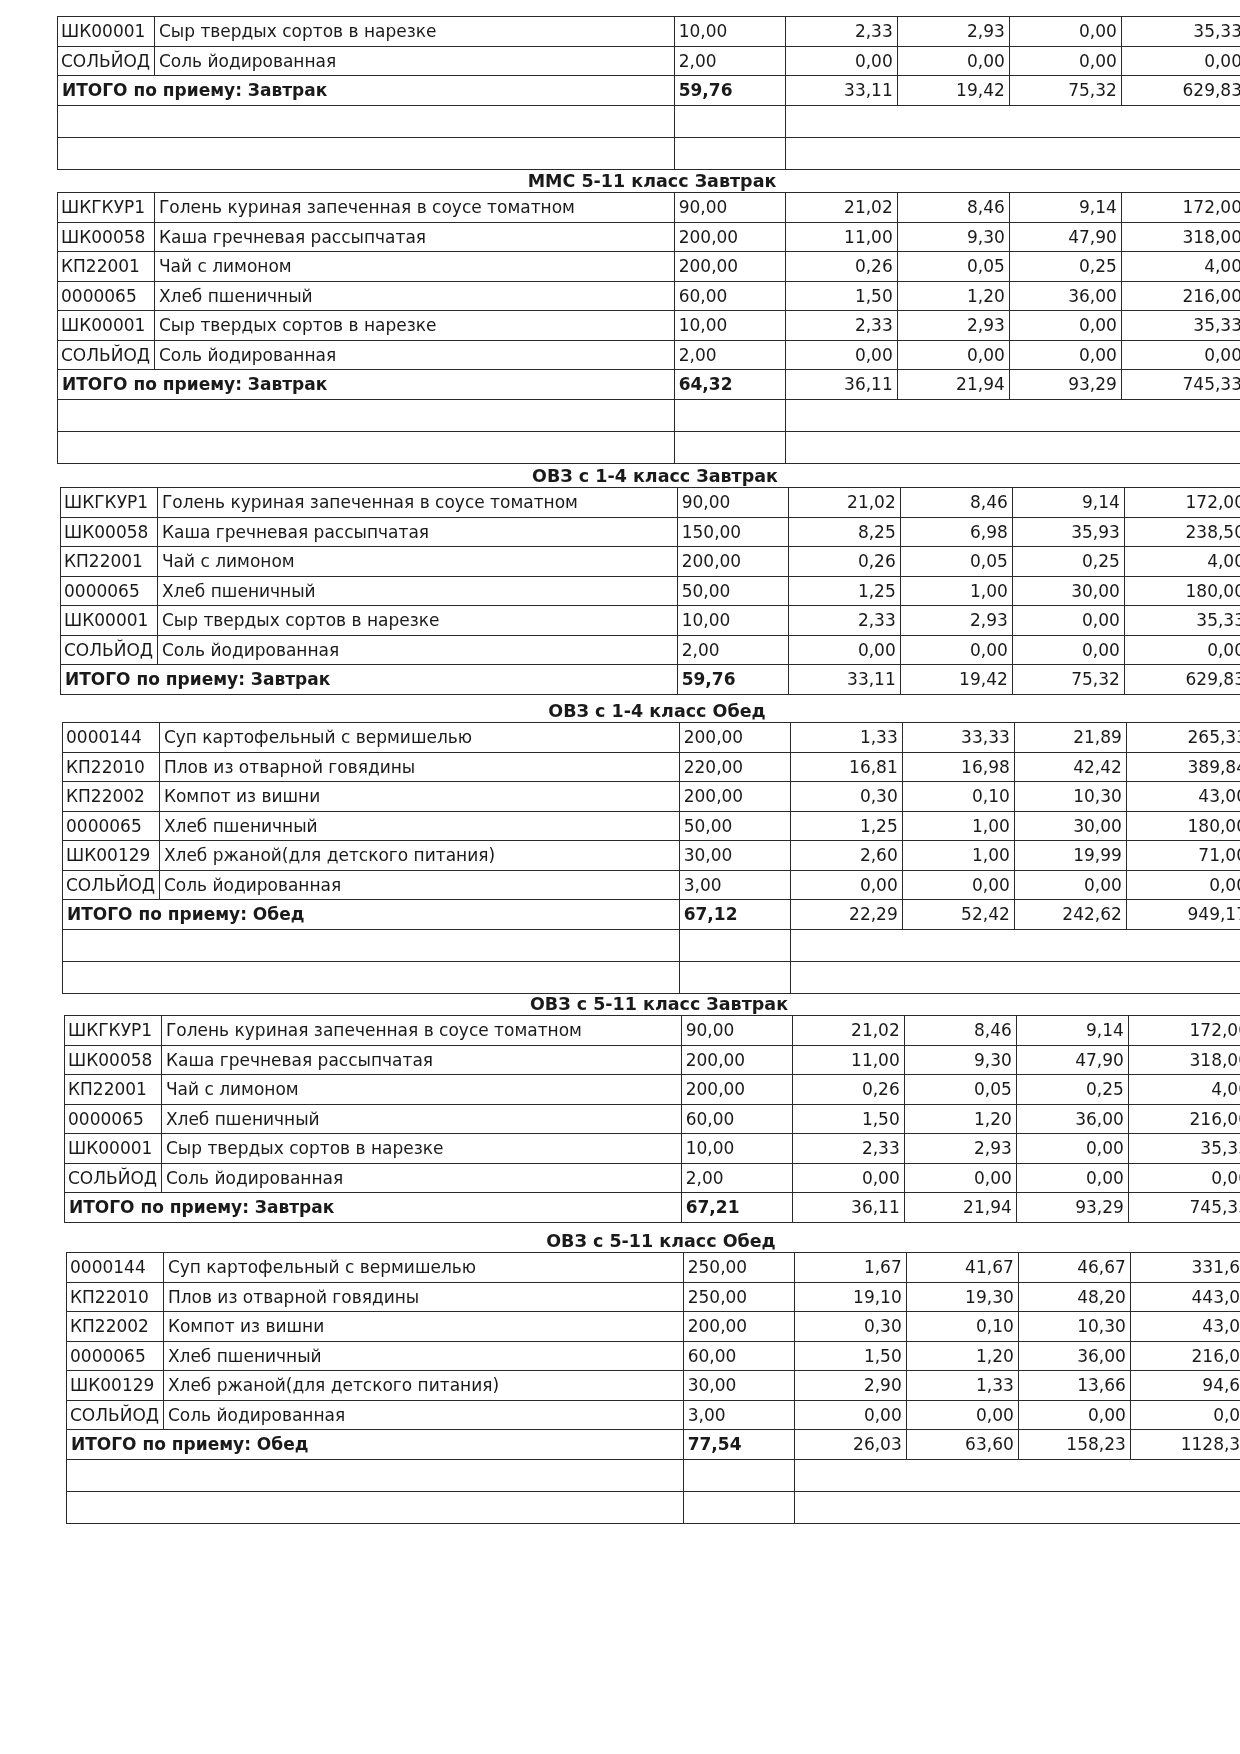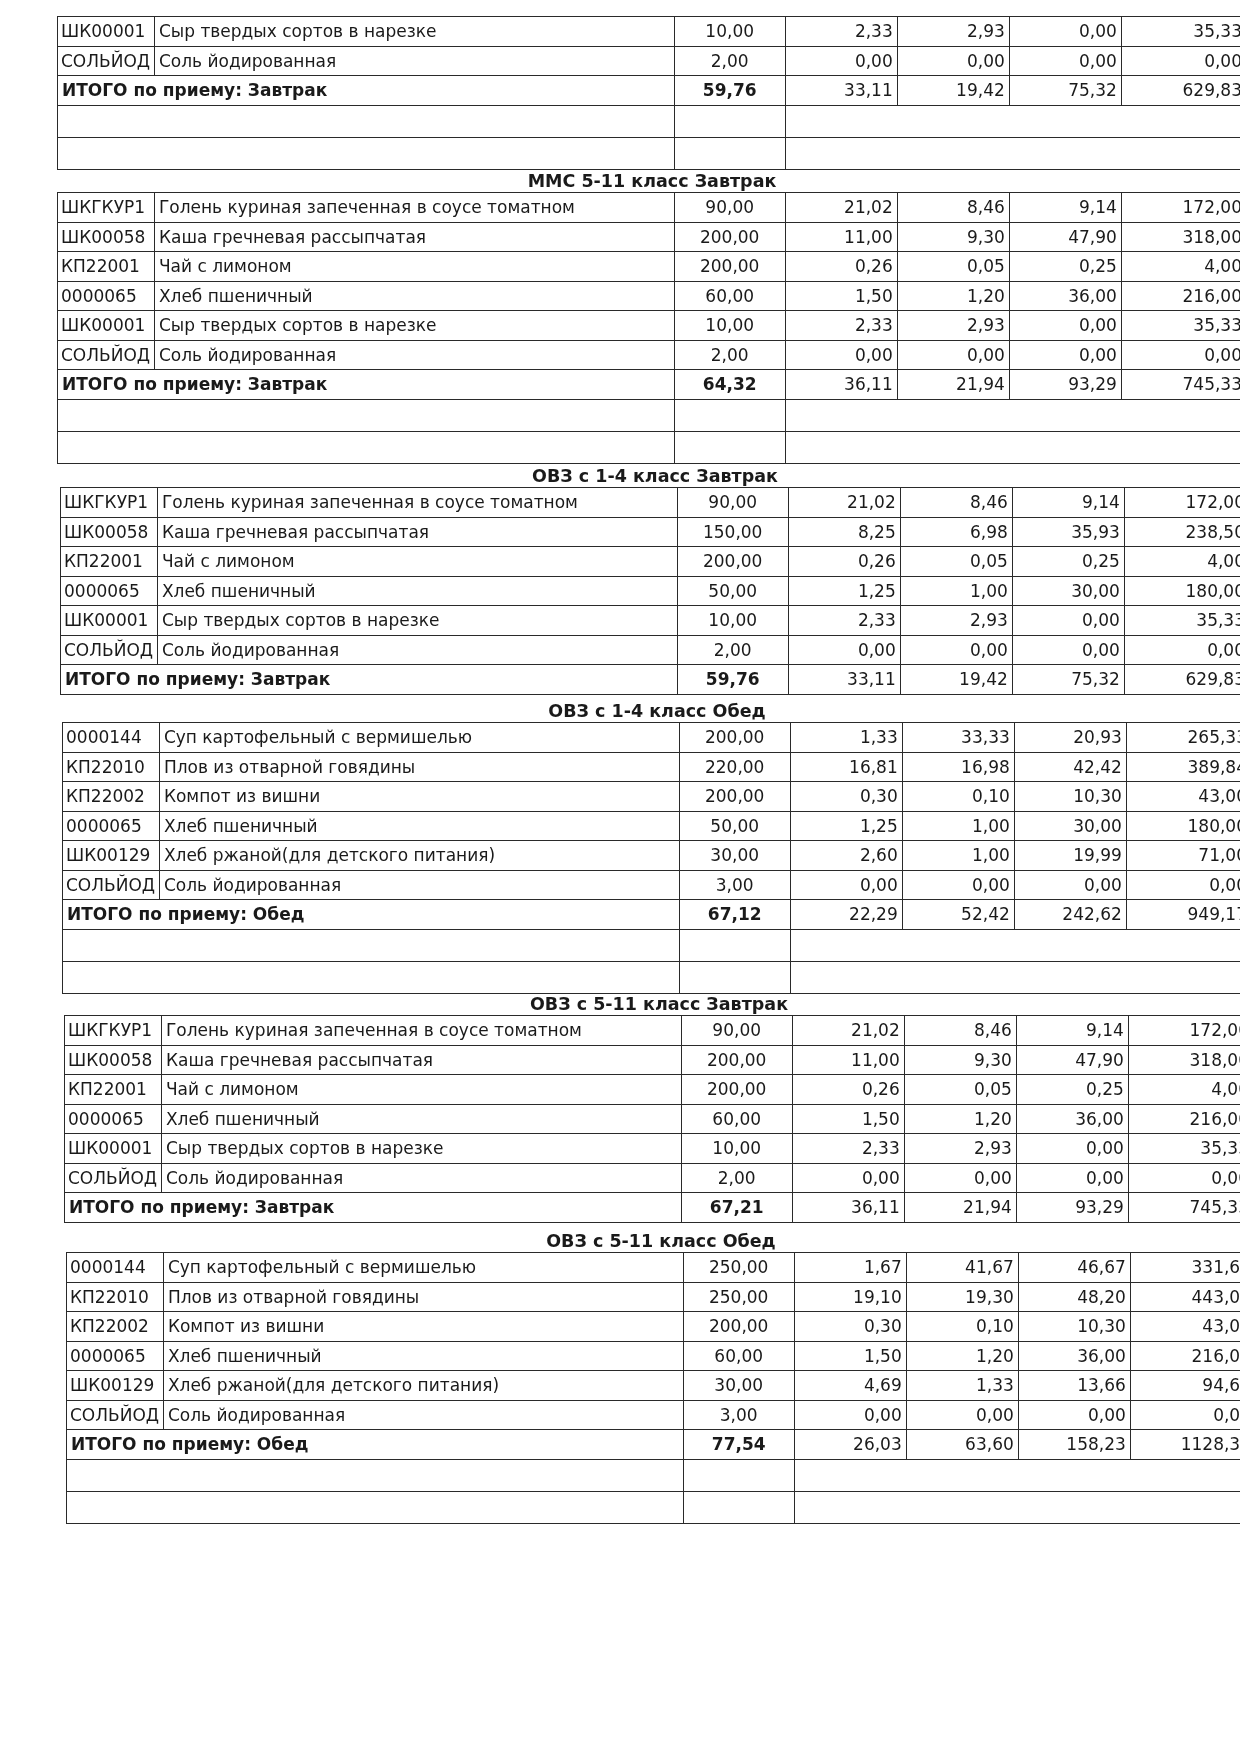--- a/index.html
+++ b/index.html
@@ -16,21 +16,21 @@
   td {
     border:1.5px solid #2a2a2a; height:28.5px; padding:0 4px;
     white-space:nowrap; overflow:hidden; vertical-align:middle;
   }
   col.c-code { width:96px; }
   col.c-name { width:515px; }
   col.c-qty { width:110px; }
   col.c-n { width:111px; }
   col.c-kcal { width:124px; }
   td.code { padding-left:3px;margin-top:32px; }
-  td.qty { text-align:center; }
+  td.qty { text-align:left; }
   td.num { text-align:right; }
   tr.total td { font-weight:bold; }
   tr.total td.num { font-weight:normal; }
   tr.empty td { height:31px; }
   .section-title {
     width:1190px; text-align:center; font-weight:bold; font-size:17.5px;
     height:24px; line-height:26px;
   }
 </style>
 </head>
@@ -270,21 +270,21 @@
           <col class="c-n">
           <col class="c-kcal">
         </colgroup>
       <tbody>
           <tr>
             <td class="code">0000144</td>
             <td class="name">Суп картофельный с вермишелью</td>
             <td class="qty">200,00</td>
             <td class="num">1,33</td>
             <td class="num">33,33</td>
-            <td class="num">20,93</td>
+            <td class="num">21,89</td>
             <td class="num">265,33</td>
           </tr>
           <tr>
             <td class="code">КП22010</td>
             <td class="name">Плов из отварной говядины</td>
             <td class="qty">220,00</td>
             <td class="num">16,81</td>
             <td class="num">16,98</td>
             <td class="num">42,42</td>
             <td class="num">389,84</td>
@@ -472,21 +472,21 @@
             <td class="qty">60,00</td>
             <td class="num">1,50</td>
             <td class="num">1,20</td>
             <td class="num">36,00</td>
             <td class="num">216,00</td>
           </tr>
           <tr>
             <td class="code">ШК00129</td>
             <td class="name">Хлеб ржаной(для детского питания)</td>
             <td class="qty">30,00</td>
-            <td class="num">4,69</td>
+            <td class="num">2,90</td>
             <td class="num">1,33</td>
             <td class="num">13,66</td>
             <td class="num">94,67</td>
           </tr>
           <tr>
             <td class="code">СОЛЬЙОД</td>
             <td class="name">Соль йодированная</td>
             <td class="qty">3,00</td>
             <td class="num">0,00</td>
             <td class="num">0,00</td>

